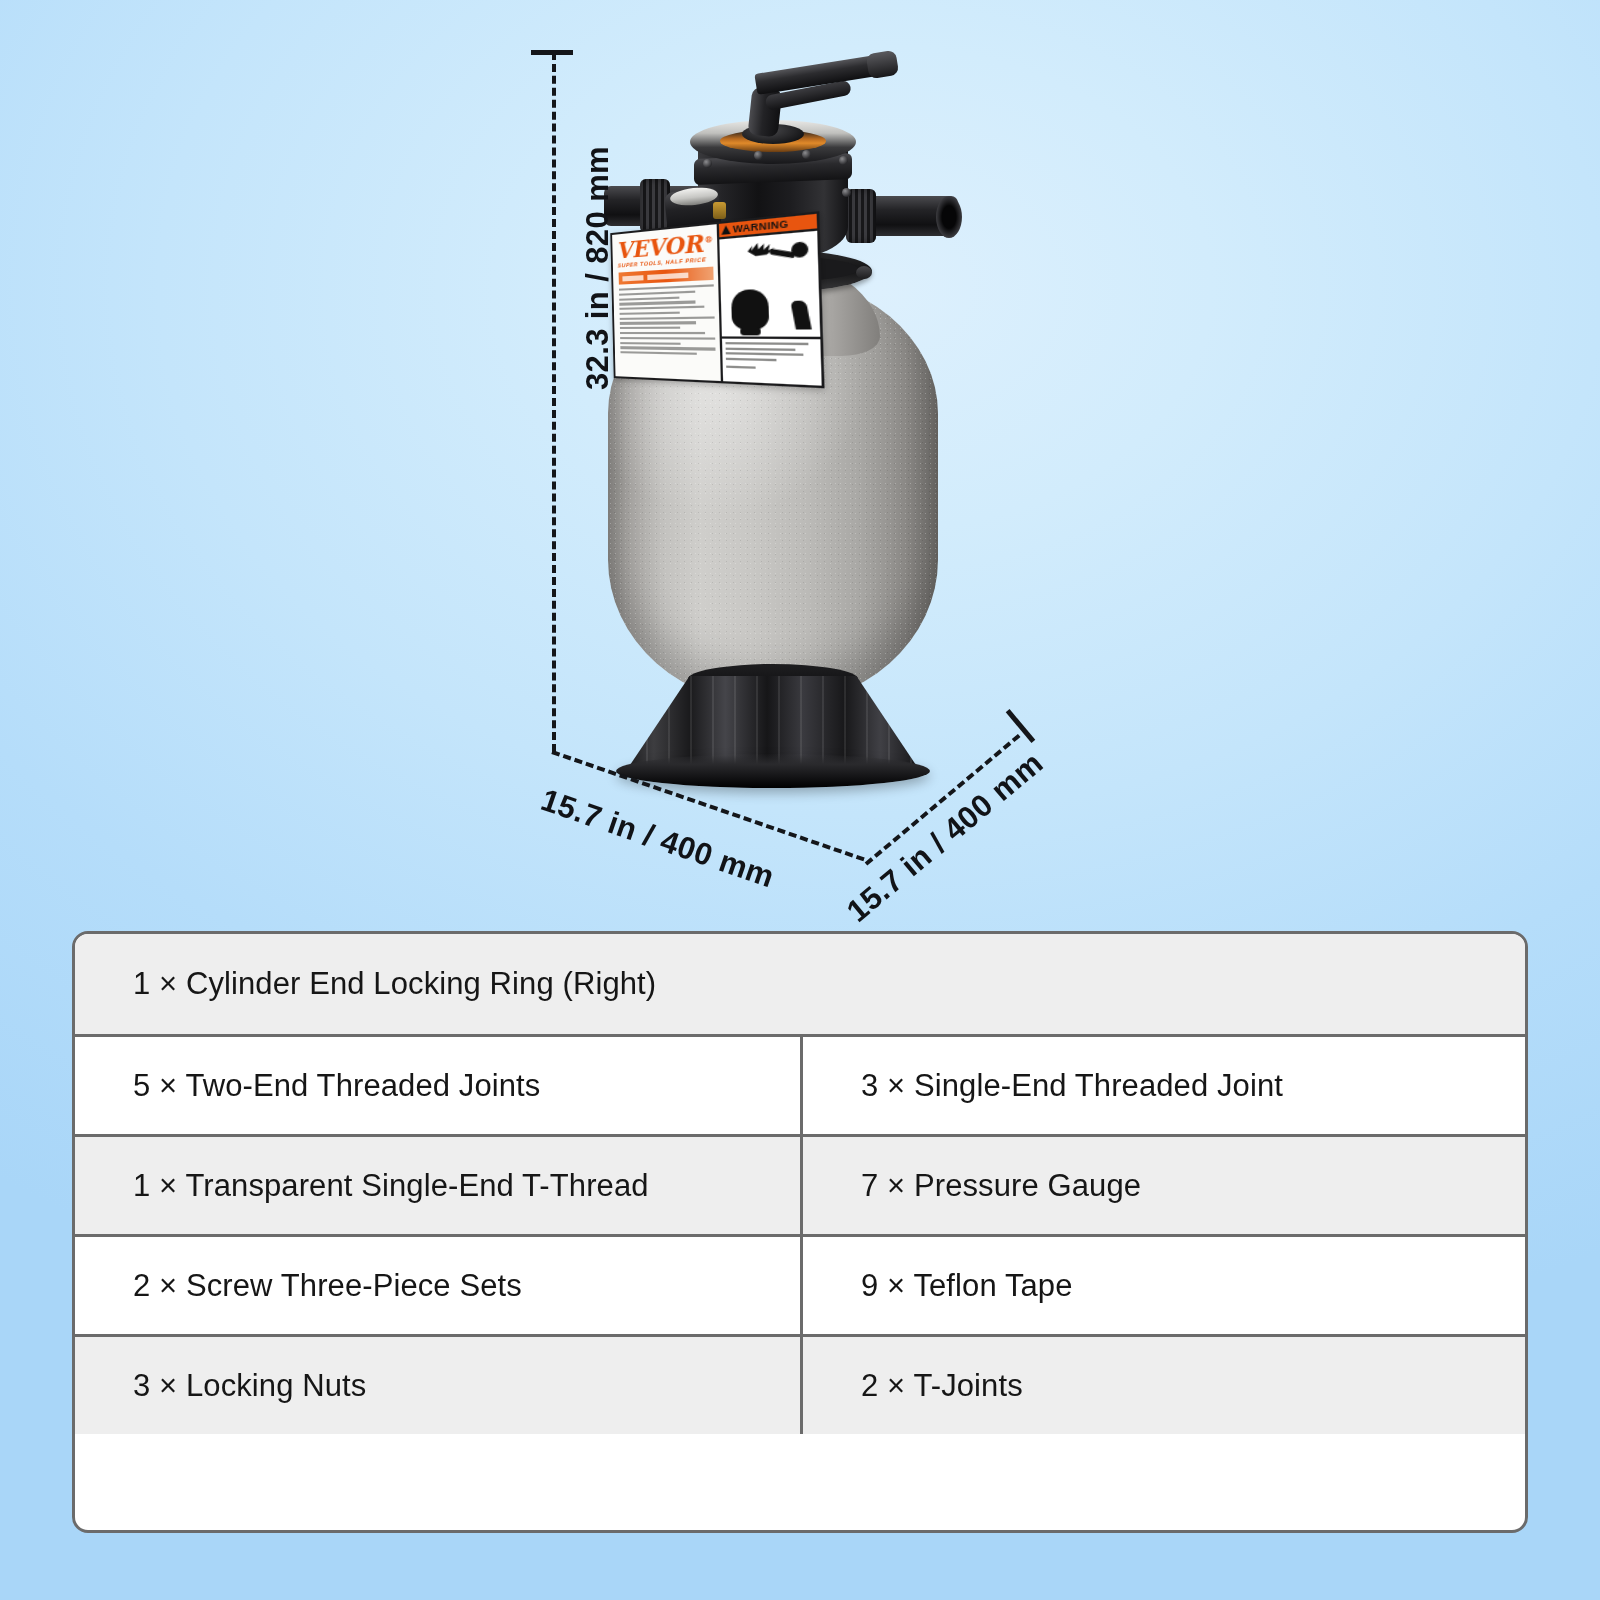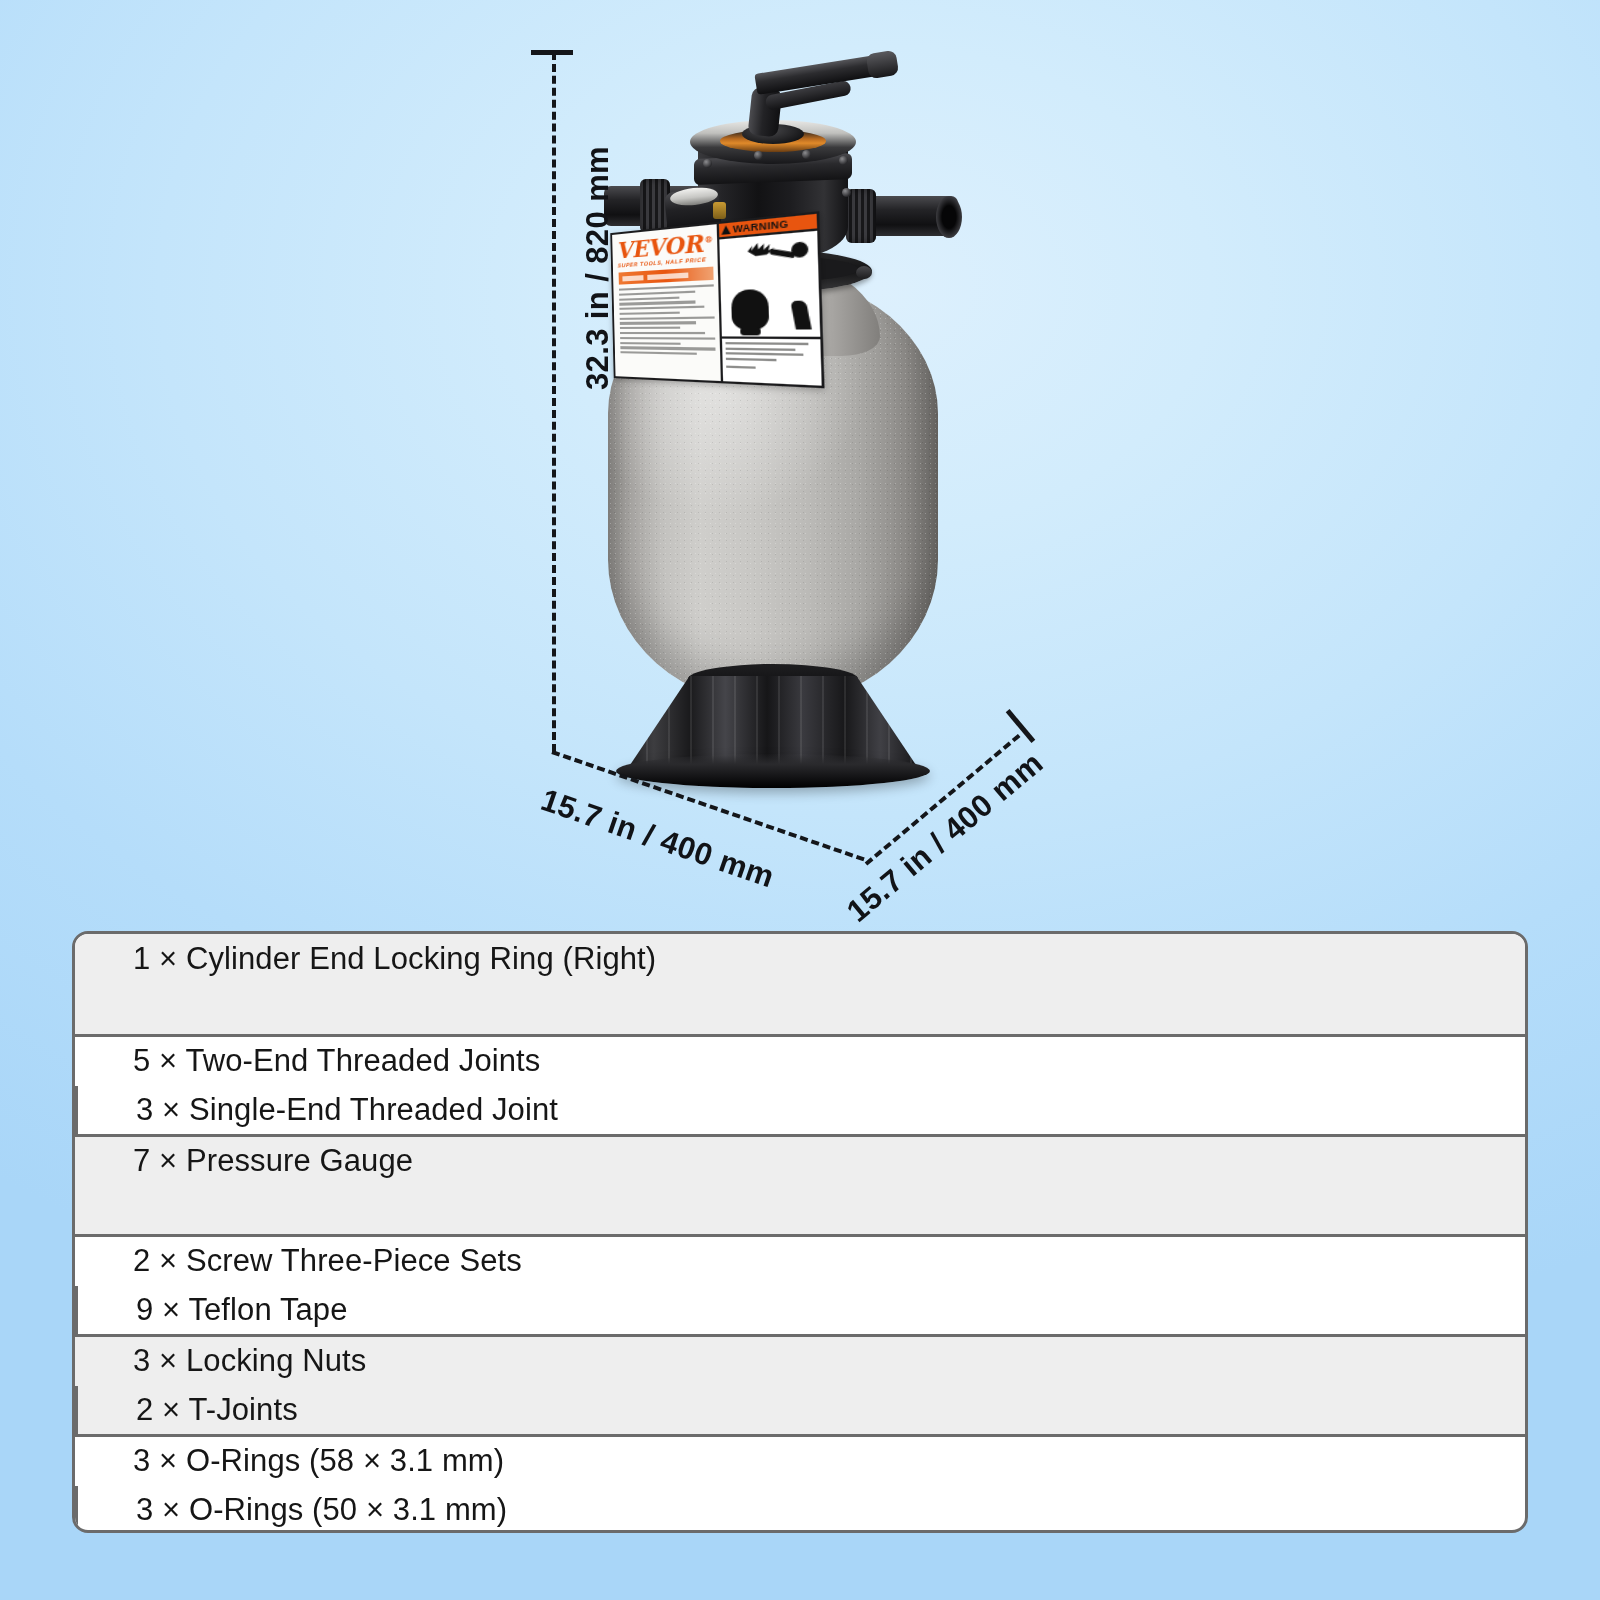--- a/index.html
+++ b/index.html
@@ -517,21 +517,21 @@
     position: absolute;
     left: 72px;
     top: 931px;
     width: 1456px;
     height: 602px;
     background: #fff;
     border: 3px solid #6b6b6b;
     border-radius: 16px;
     overflow: hidden;
   }
-  .pkg-row { display: flex; height: 100px; flex-direction: column; }
+  .pkg-row { display: flex; height: 100px; }
   .pkg-row.alt { background: #eeeeee; }
   .pkg-row + .pkg-row { border-top: 3px solid #6b6b6b; }
   .pkg-cell {
     flex: 0 0 50%;
     display: flex;
     align-items: center;
     padding-left: 58px;
     font-size: 31px;
     color: #161616;
     letter-spacing: .1px;
@@ -653,33 +653,30 @@
     <div class="pkg-row alt">
       <div class="pkg-cell">1 × Cylinder End Locking Ring (Right)</div>
     </div>
 
     <div class="pkg-row">
       <div class="pkg-cell">5 × Two-End Threaded Joints</div>
       <div class="pkg-cell">3 × Single-End Threaded Joint</div>
     </div>
 
     <div class="pkg-row alt">
+      <div class="pkg-cell">1 × Transparent Single-End T-Thread</div>
       <div class="pkg-cell">7 × Pressure Gauge</div>
     </div>
 
     <div class="pkg-row">
       <div class="pkg-cell">2 × Screw Three-Piece Sets</div>
       <div class="pkg-cell">9 × Teflon Tape</div>
     </div>
 
     <div class="pkg-row alt">
       <div class="pkg-cell">3 × Locking Nuts</div>
       <div class="pkg-cell">2 × T-Joints</div>
     </div>
 
-    <div class="pkg-row">
-      <div class="pkg-cell">3 × O-Rings (58 × 3.1 mm)</div>
-      <div class="pkg-cell">3 × O-Rings (50 × 3.1 mm)</div>
-    </div>
 
   </div>
 
 </div>
 
 </body></html>

